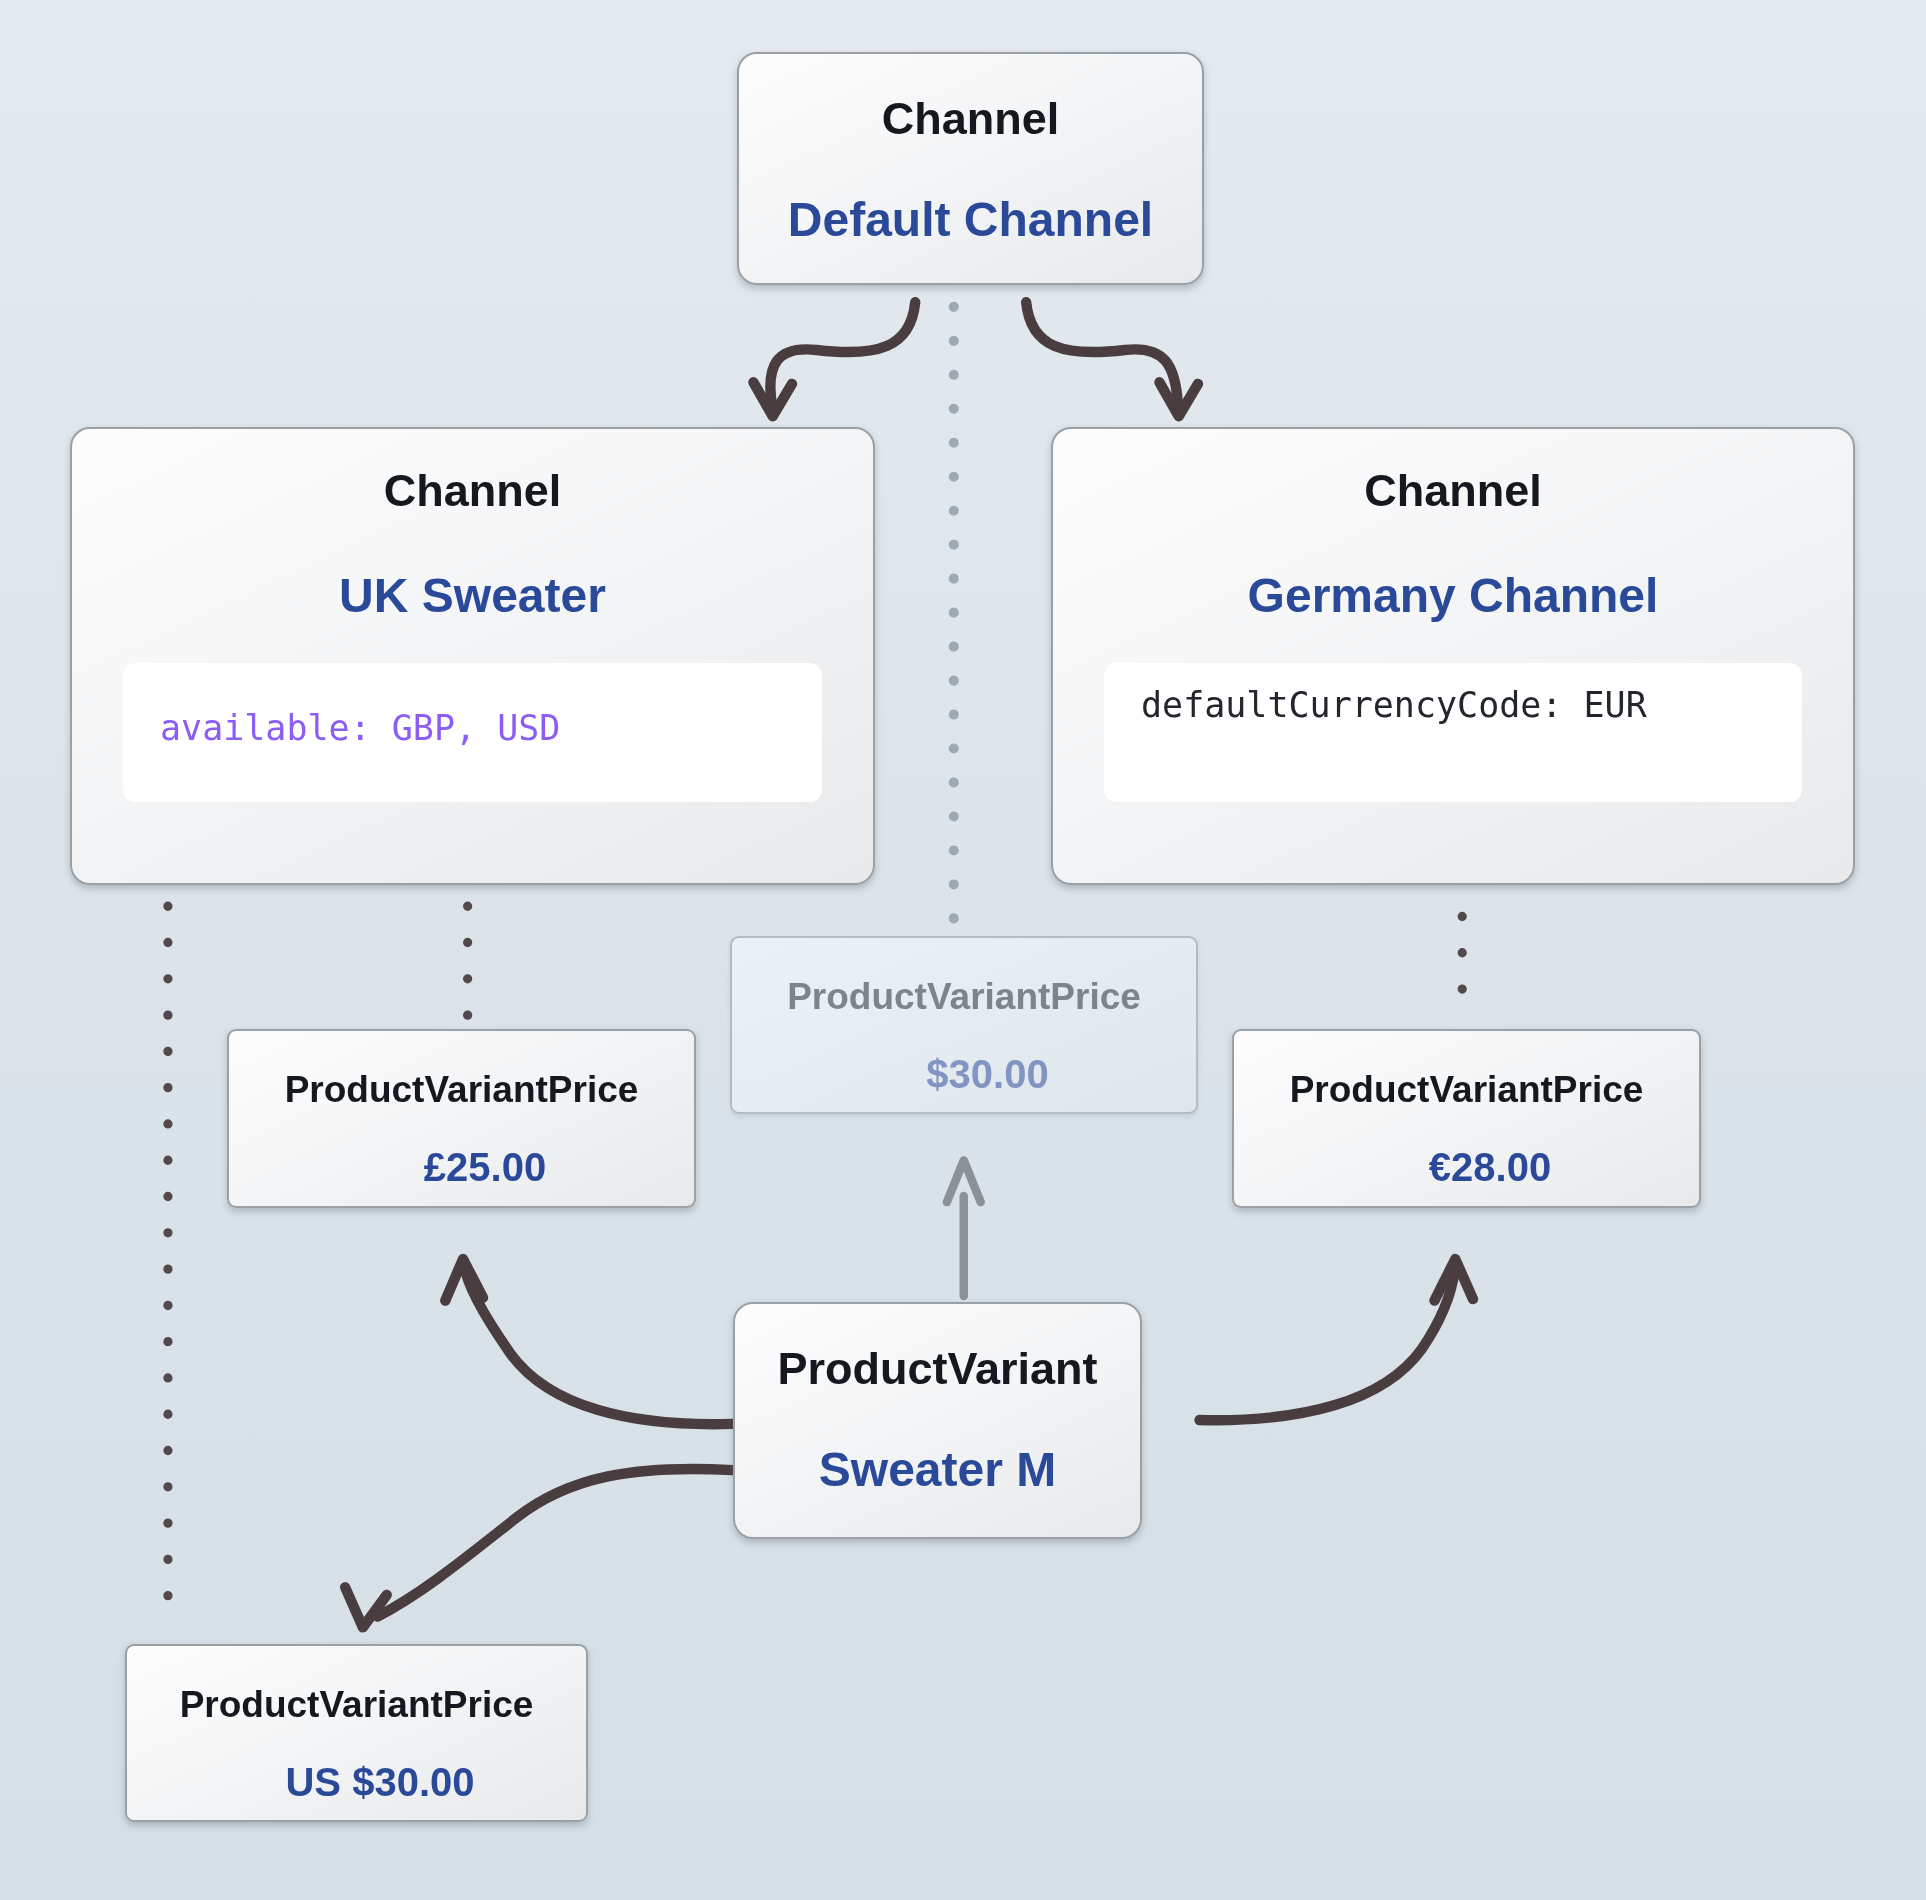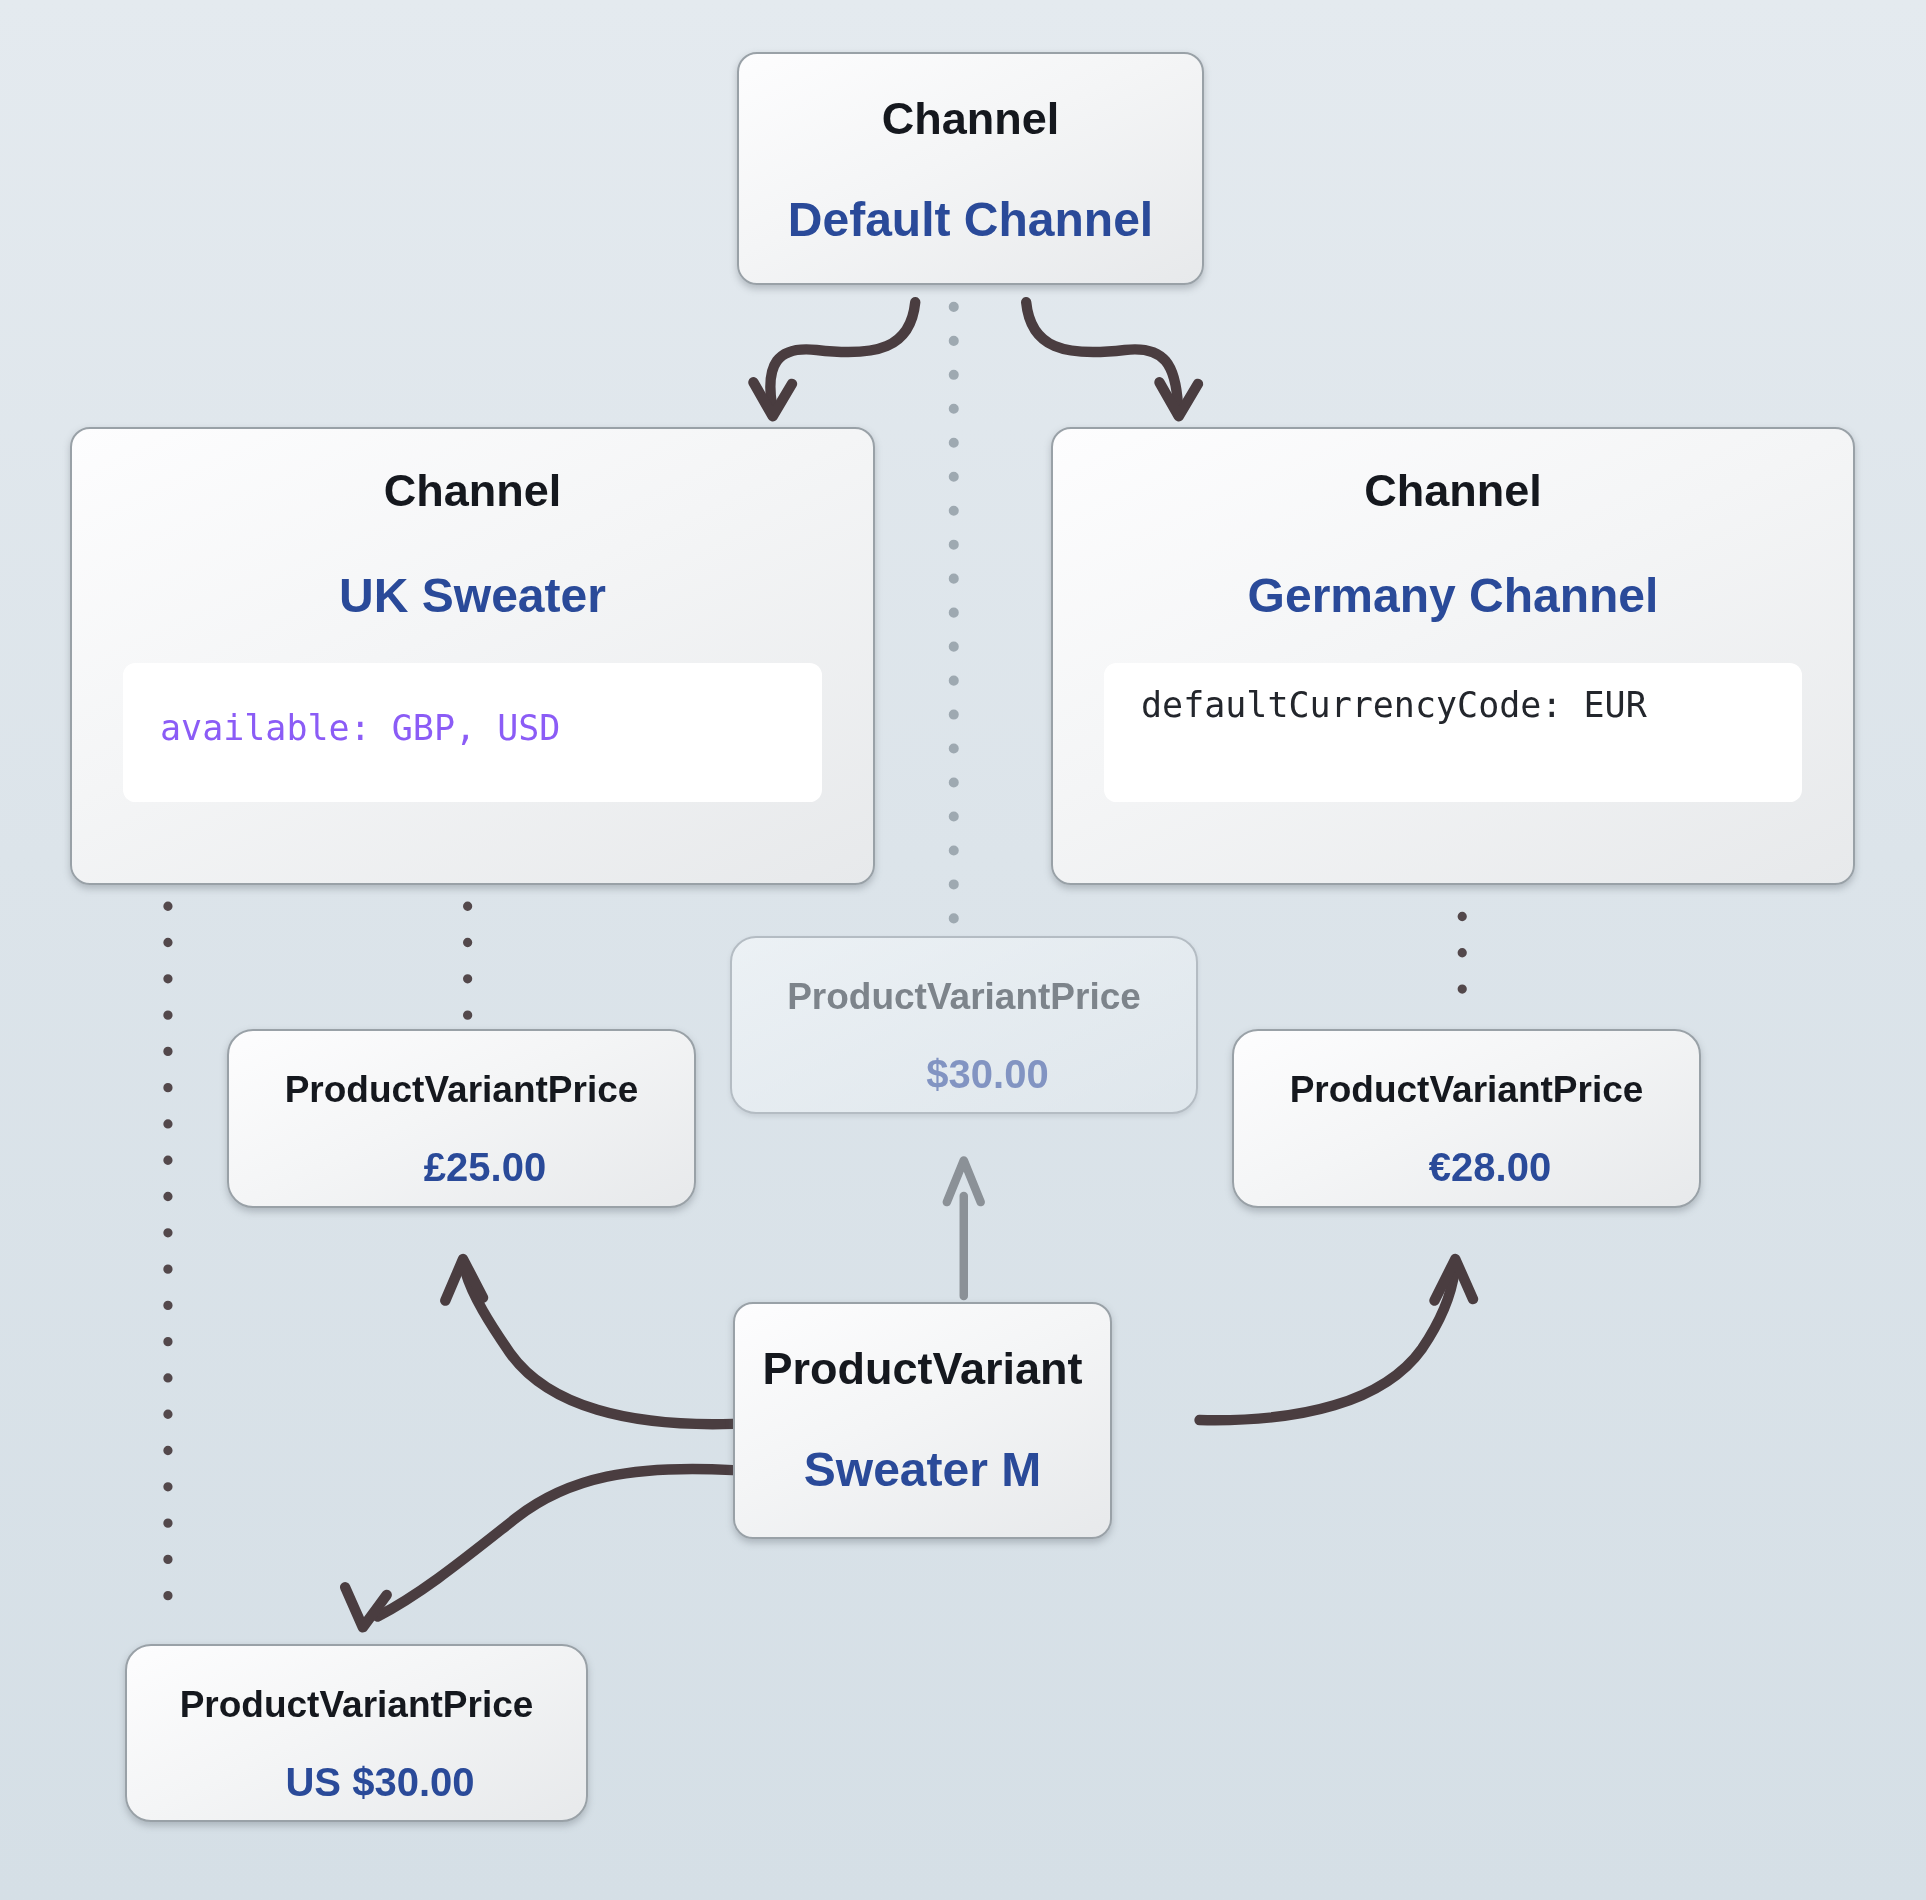--- a/index.html
+++ b/index.html
@@ -71,21 +71,21 @@
 
   
   .node.channel-lg { padding-top: 39px; }
   .node.channel-lg .node-name { margin-top: 59px; }
 
   
   .node.entity-sm { padding-top: 42px; }
   .node.entity-sm .node-name { margin-top: 55px; }
 
   
-  .node.price { padding-top: 40px; border-radius: 26px; }
+  .node.price { padding-top: 40px; border-radius: 9px; }
   .node.price .node-type { font-size: 37px; }
   .price-value {
     margin-top: 39px;
     font-weight: bold;
     font-size: 40px;
     line-height: 1;
     color: #2a4a99;
     padding-left: 47px;
   }
   .node.faded .node-type { color: #7d848b; }
@@ -176,21 +176,21 @@
   <div class="node price" style="left:227px; top:1029px; width:469px; height:179px;">
     <div class="node-type">ProductVariantPrice</div>
     <div class="price-value">£25.00</div>
   </div>
 
   <div class="node price" style="left:1232px; top:1029px; width:469px; height:179px;">
     <div class="node-type">ProductVariantPrice</div>
     <div class="price-value">€28.00</div>
   </div>
 
-  <div class="node entity-sm" style="left:733px; top:1302px; width:379px; height:237px;">
+  <div class="node entity-sm" style="left:733px; top:1302px; width:409px; height:237px;">
     <div class="node-type">ProductVariant</div>
     <div class="node-name">Sweater M</div>
   </div>
 
   <div class="node price" style="left:125px; top:1644px; width:463px; height:178px;">
     <div class="node-type">ProductVariantPrice</div>
     <div class="price-value">US $30.00</div>
   </div>
 
 </div>

